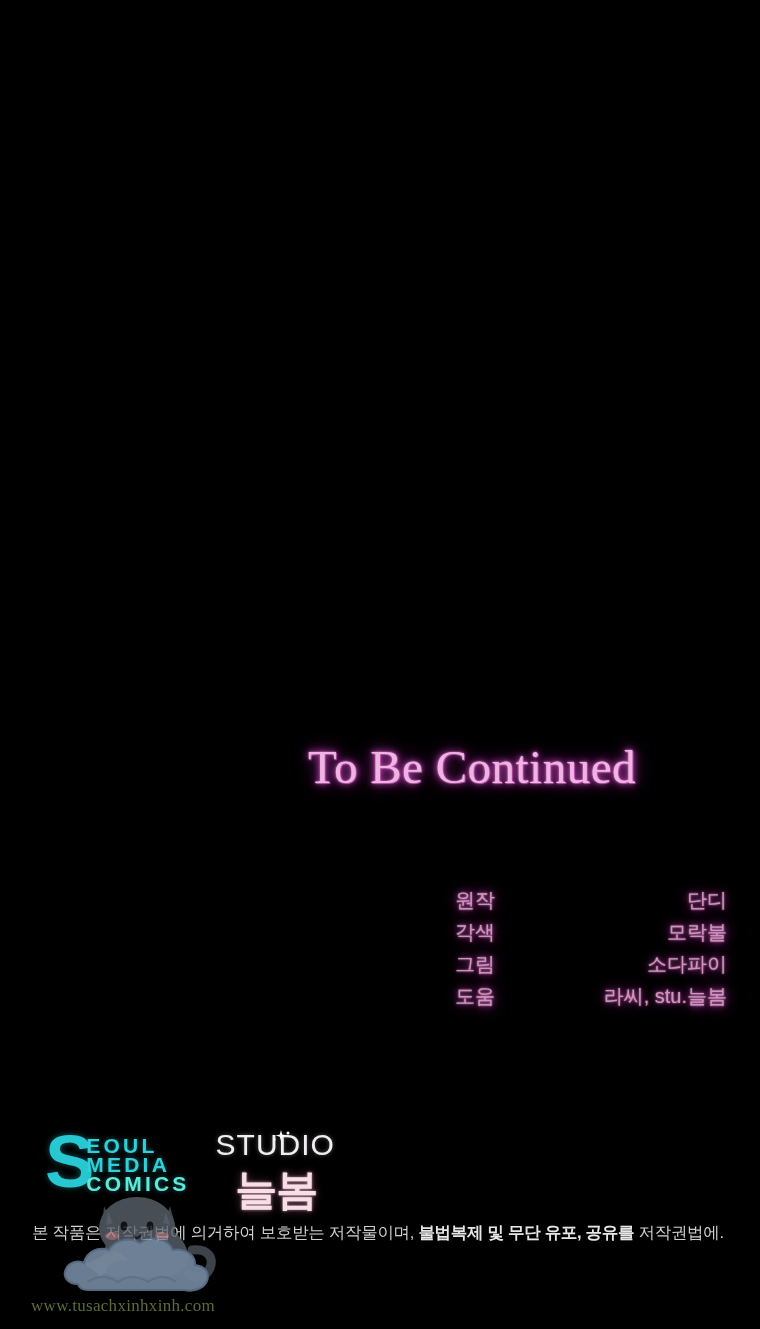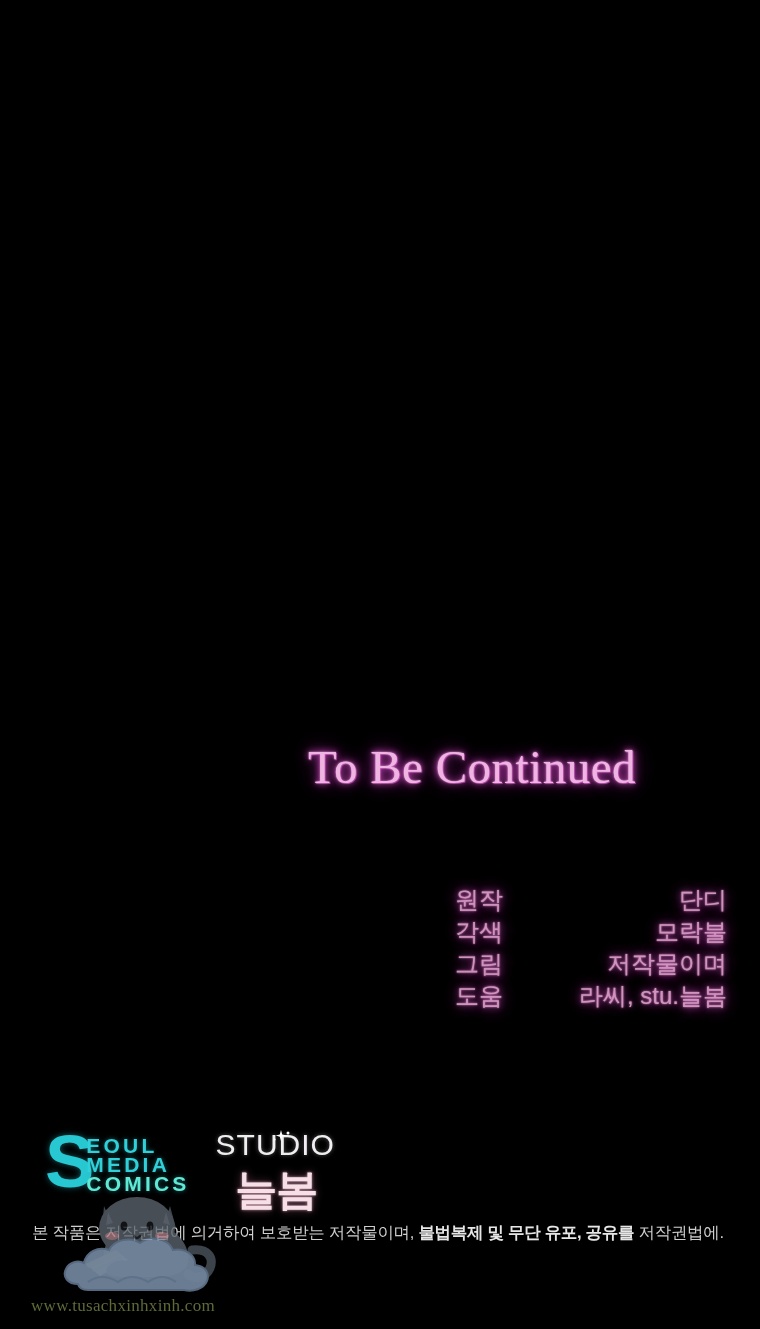--- a/index.html
+++ b/index.html
@@ -44,21 +44,21 @@
     position: absolute;
     left: 455px;
     top: 884px;
     width: 272px;
   }
   .credit-row {
     display: flex;
     justify-content: space-between;
     align-items: baseline;
     height: 32px;
-    font-size: 24px;
+    font-size: 20px;
     line-height: 32px;
     white-space: nowrap;
   }
   .credit-role,
   .credit-name {
     color: #d094bc;
     text-shadow:
       0 0 2px #d58fc7,
       0 0 7px #a8409a,
       0 0 15px #79246f,
@@ -199,21 +199,21 @@
     <div class="credit-row">
       <span class="credit-role">원작</span>
       <span class="credit-name">단디</span>
     </div>
     <div class="credit-row">
       <span class="credit-role">각색</span>
       <span class="credit-name">모락불</span>
     </div>
     <div class="credit-row">
       <span class="credit-role">그림</span>
-      <span class="credit-name">저작물이며</span>
+      <span class="credit-name">소다파이</span>
     </div>
     <div class="credit-row">
       <span class="credit-role">도움</span>
       <span class="credit-name">라씨, stu.늘봄</span>
     </div>
   </div>
 
   <div id="logo-row">
 
     <div id="smc-logo">

